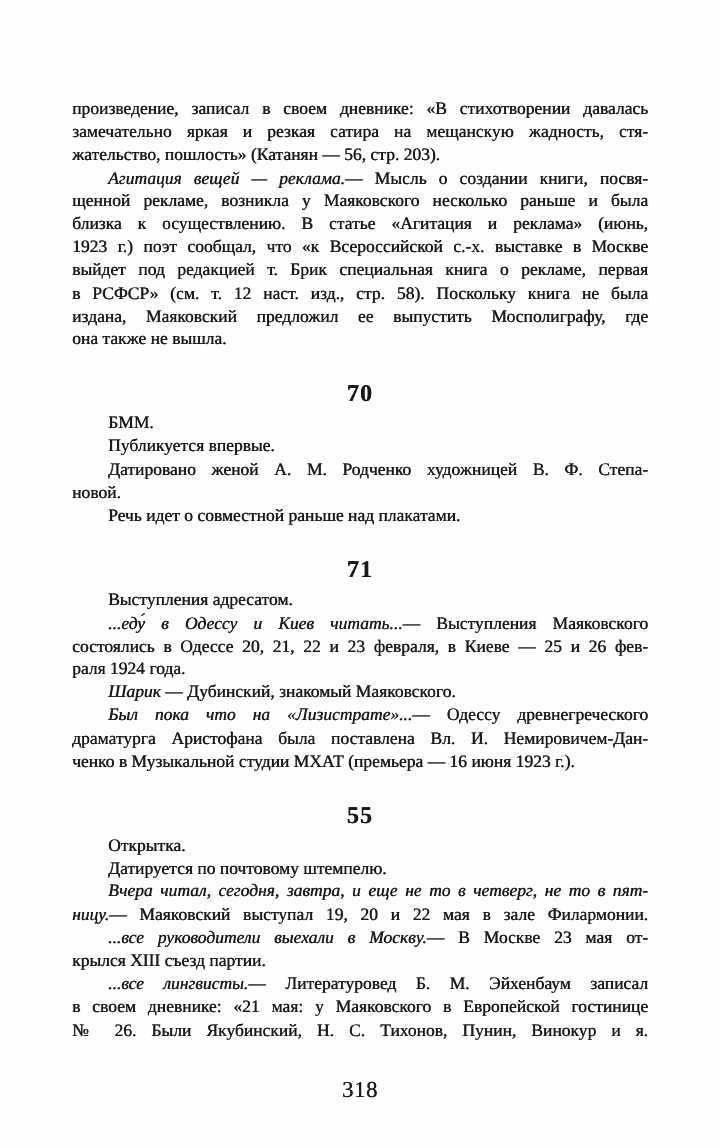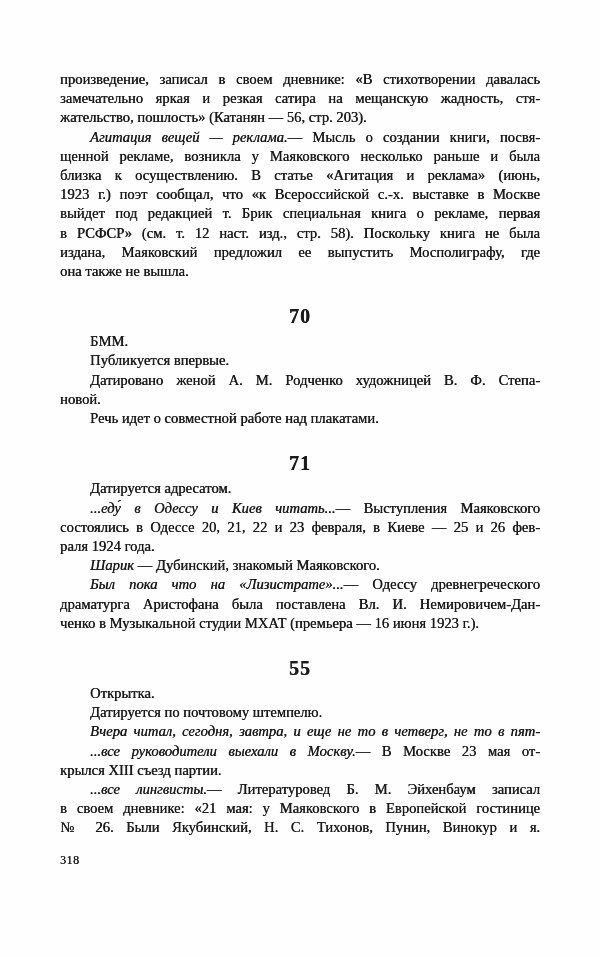--- a/index.html
+++ b/index.html
@@ -15,21 +15,21 @@
     overflow: hidden;
     color: #1b1b1b;
     font-family: "Liberation Serif", "DejaVu Serif", serif;
     font-size: 14.6px;
     line-height: 19.2px;
     -webkit-font-smoothing: antialiased;
   }
   .text-block {
     position: absolute;
     left: 60px;
-    top: 70px;
+    top: 82px;
     width: 480px;
   }
   .line {
     height: 19.2px;
     text-align: left;
     white-space: nowrap;
     text-shadow: 0.35px 0 0 currentColor; 
   }
   .line.justify {
     white-space: normal;
@@ -50,23 +50,24 @@
     margin-top: 26px;
     margin-bottom: 6px;
     height: 19.2px;
     text-align: center;
     font-weight: 700;
     font-size: 20px;
     letter-spacing: 1px;
     text-shadow: 0.3px 0 0 currentColor;
   }
   .page-number {
-    margin-top: 13px;
+    margin-top: 30px;
     height: 19.2px;
-    font-size: 12px;
+    text-align: center;
+    font-size: 19px;
     letter-spacing: 0.5px;
     text-shadow: 0.3px 0 0 currentColor;
   }
 </style>
 </head>
 <body>
 
 <div class="page">
   <div class="text-block">
 
@@ -79,34 +80,35 @@
       <div class="line justify"><span>1923 г.) поэт сообщал, что «к Всероссийской с.-х. выставке в Москве</span></div>
       <div class="line justify"><span>выйдет под редакцией т. Брик специальная книга о рекламе, первая</span></div>
       <div class="line justify"><span>в РСФСР» (см. т. 12 наст. изд., стр. 58). Поскольку книга не была</span></div>
       <div class="line justify"><span>издана, Маяковский предложил ее выпустить Мосполиграфу, где</span></div>
       <div class="line"><span>она также не вышла.</span></div>
       <div class="heading">70</div>
       <div class="line indent"><span>БММ.</span></div>
       <div class="line indent"><span>Публикуется впервые.</span></div>
       <div class="line indent justify"><span>Датировано женой А. М. Родченко художницей В. Ф. Степа-</span></div>
       <div class="line"><span>новой.</span></div>
-      <div class="line indent"><span>Речь идет о совместной работе над плакатами.</span></div>
+      <div class="line indent"><span>Речь идет о совместной раньше над плакатами.</span></div>
       <div class="heading">71</div>
-      <div class="line indent"><span>Датируется адресатом.</span></div>
+      <div class="line indent"><span>Выступления адресатом.</span></div>
       <div class="line indent justify"><span class="it">...еду́ в Одессу и Киев читать...</span><span>— Выступления Маяковского</span></div>
       <div class="line justify"><span>состоялись в Одессе 20, 21, 22 и 23 февраля, в Киеве — 25 и 26 фев-</span></div>
       <div class="line"><span>раля 1924 года.</span></div>
       <div class="line indent"><span class="it">Шарик</span><span> — Дубинский, знакомый Маяковского.</span></div>
       <div class="line indent justify"><span class="it">Был пока что на «Лизистрате»...</span><span>— Одессу древнегреческого</span></div>
       <div class="line justify"><span>драматурга Аристофана была поставлена Вл. И. Немировичем-Дан-</span></div>
       <div class="line"><span>ченко в Музыкальной студии МХАТ (премьера — 16 июня 1923 г.).</span></div>
       <div class="heading">55</div>
       <div class="line indent"><span>Открытка.</span></div>
       <div class="line indent"><span>Датируется по почтовому штемпелю.</span></div>
       <div class="line indent justify"><span class="it">Вчера читал, сегодня, завтра, и еще не то в четверг, не то в пят-</span></div>
+      <div class="line justify"><span class="it">ницу.</span><span>— Маяковский выступал 19, 20 и 22 мая в зале Филармонии.</span></div>
       <div class="line indent justify"><span class="it">...все руководители выехали в Москву.</span><span>— В Москве 23 мая от-</span></div>
       <div class="line"><span>крылся XIII съезд партии.</span></div>
       <div class="line indent justify"><span class="it">...все лингвисты.</span><span>— Литературовед Б. М. Эйхенбаум записал</span></div>
       <div class="line justify"><span>в своем дневнике: «21 мая: у Маяковского в Европейской гостинице</span></div>
       <div class="line justify"><span>№ 26. Были Якубинский, Н. С. Тихонов, Пунин, Винокур и я.</span></div>
       <div class="page-number">318</div>
   </div>
 </div>
 
 </body></html>

